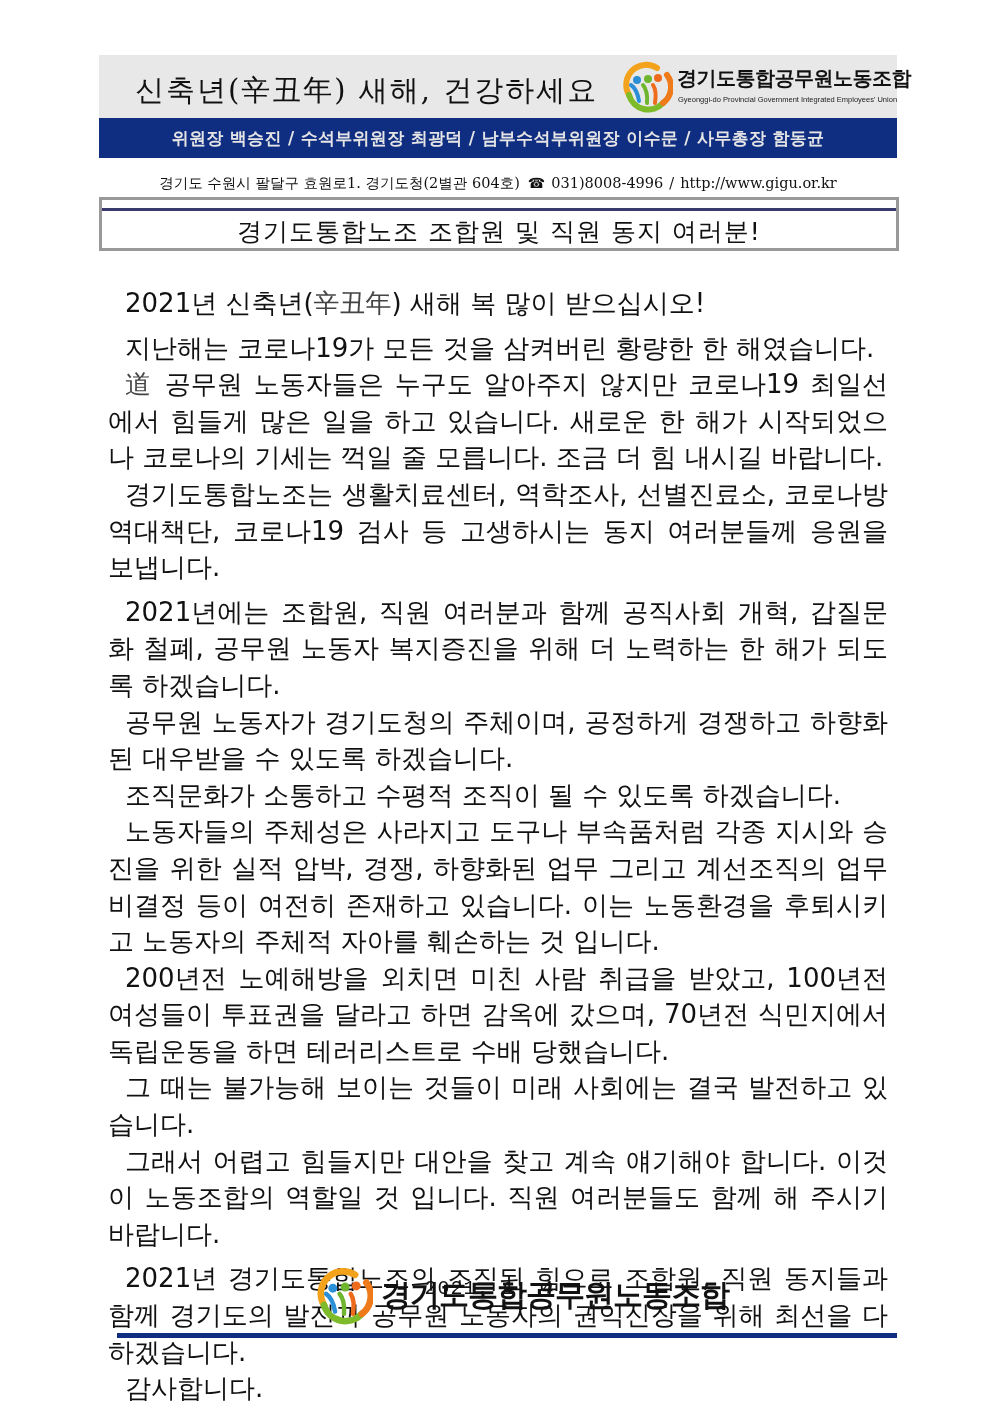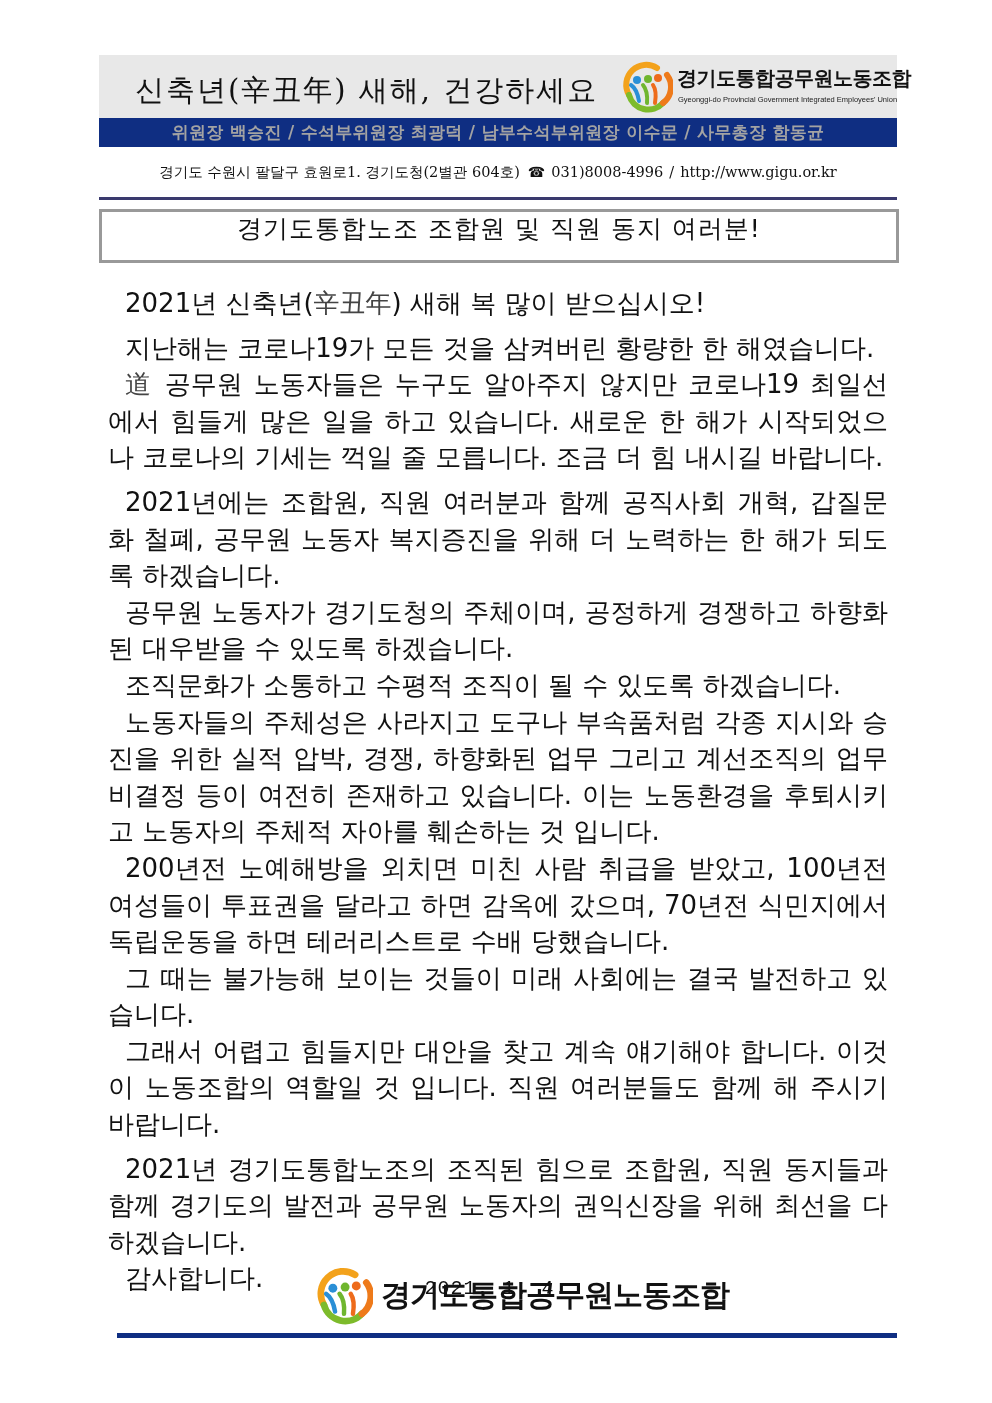--- a/index.html
+++ b/index.html
@@ -10,30 +10,30 @@
     .lh-top { height: 63px; background: #e8e8e8; position: relative; }
     .lh-greeting { position: absolute; left: 36px; top: 16px; font-family: "DejaVu Serif", serif;
                    font-size: 29px; letter-spacing: 2px; color: #111; white-space: nowrap; }
     .lh-logo { position: absolute; left: 522px; top: 4px; width: 270px; height: 56px; }
     .lh-logo .emblem { position: absolute; left: 0; top: 2px; width: 52px; height: 52px; }
     .lh-logo .org-ko { position: absolute; left: 56px; top: 6px; font-size: 20px; font-weight: bold;
                        letter-spacing: -0.5px; white-space: nowrap; color: #111; }
     .lh-logo .org-en { position: absolute; left: 57px; top: 24px; font-family: "Liberation Sans", sans-serif;
                        font-size: 7.5px; white-space: nowrap; color: #222; margin-top: 12px; }
 
-    .lh-officers { height: 29px; background: #0f2e82; color: #a3a3a3; display: flex; align-items: center;
+    .lh-officers { height: 40px; background: #0f2e82; color: #e5e5e5; display: flex; align-items: center;
                    justify-content: center; font-size: 17px; font-weight: bold; letter-spacing: 0.3px;
                    white-space: nowrap; }
     .lh-address { height: 50px; display: flex; align-items: center; justify-content: center;
                   font-family: "DejaVu Serif", serif; font-size: 14.5px; white-space: nowrap; color: #111; }
     .lh-address .phone-icon { margin: 0 6px 0 8px; font-size: 14px; }
     .lh-rule { height: 3px; background: #3a3a6e; }
 
-    .title-box { position: absolute; left: 99px; top: 209px; width: 794px; height: 48px;
-                 border: 3px solid #999; display: flex; align-items: flex-start; justify-content: center; }
+    .title-box { position: absolute; left: 99px; top: 197px; width: 794px; height: 48px;
+                 border: 3px solid #999; display: flex; align-items: flex-end; justify-content: center; }
     .title-box span { font-size: 25px; letter-spacing: 1px; color: #111; }
 
     .body { position: absolute; left: 108px; top: 285px; width: 780px; font-size: 26px; line-height: 36.6px; }
     .p { margin: 0; text-align: justify; text-align-last: left; }
     .p.indent { text-indent: 17px; }
     .p.gap { margin-top: 8px; }
     .hanja { color: #444; font-family: "DejaVu Serif", serif; }
 
     .date { position: absolute; left: 0; width: 992px; top: 1277px; text-align: center; font-size: 20px;
             letter-spacing: 1px; font-family: "Liberation Mono", monospace; }
@@ -78,20 +78,21 @@
 
 <div class="title-box">
   <span>경기도통합노조 조합원 및 직원 동지 여러분!</span>
 </div>
 
 <div class="body">
   <p class="p indent"><span>2021년 신축년(</span><span class="hanja">辛丑年</span><span>) 새해 복 많이 받으십시오!</span></p>
 
   <p class="p indent gap">지난해는 코로나19가 모든 것을 삼켜버린 황량한 한 해였습니다.</p>
   <p class="p indent"><span class="hanja">道</span><span> 공무원 노동자들은 누구도 알아주지 않지만 코로나19 최일선에서 힘들게 많은 일을 하고 있습니다. 새로운 한 해가 시작되었으나 코로나의 기세는 꺽일 줄 모릅니다. 조금 더 힘 내시길 바랍니다.</span></p>
+  <p class="p indent">경기도통합노조는 생활치료센터, 역학조사, 선별진료소, 코로나방역대책단, 코로나19 검사 등 고생하시는 동지 여러분들께 응원을 보냅니다.</p>
 
   <p class="p indent gap">2021년에는 조합원, 직원 여러분과 함께 공직사회 개혁, 갑질문화 철폐, 공무원 노동자 복지증진을 위해 더 노력하는 한 해가 되도록 하겠습니다.</p>
   <p class="p indent">공무원 노동자가 경기도청의 주체이며, 공정하게 경쟁하고 하향화된 대우받을 수 있도록 하겠습니다.</p>
   <p class="p indent">조직문화가 소통하고 수평적 조직이 될 수 있도록 하겠습니다.</p>
   <p class="p indent">노동자들의 주체성은 사라지고 도구나 부속품처럼 각종 지시와 승진을 위한 실적 압박, 경쟁, 하향화된 업무 그리고 계선조직의 업무 비결정 등이 여전히 존재하고 있습니다. 이는 노동환경을 후퇴시키고 노동자의 주체적 자아를 훼손하는 것 입니다.</p>
   <p class="p indent">200년전 노예해방을 외치면 미친 사람 취급을 받았고, 100년전 여성들이 투표권을 달라고 하면 감옥에 갔으며, 70년전 식민지에서 독립운동을 하면 테러리스트로 수배 당했습니다.</p>
   <p class="p indent">그 때는 불가능해 보이는 것들이 미래 사회에는 결국 발전하고 있습니다.</p>
   <p class="p indent">그래서 어렵고 힘들지만 대안을 찾고 계속 얘기해야 합니다. 이것이 노동조합의 역할일 것 입니다. 직원 여러분들도 함께 해 주시기 바랍니다.</p>
 
   <p class="p indent gap">2021년 경기도통합노조의 조직된 힘으로 조합원, 직원 동지들과 함께 경기도의 발전과 공무원 노동자의 권익신장을 위해 최선을 다 하겠습니다.</p>

